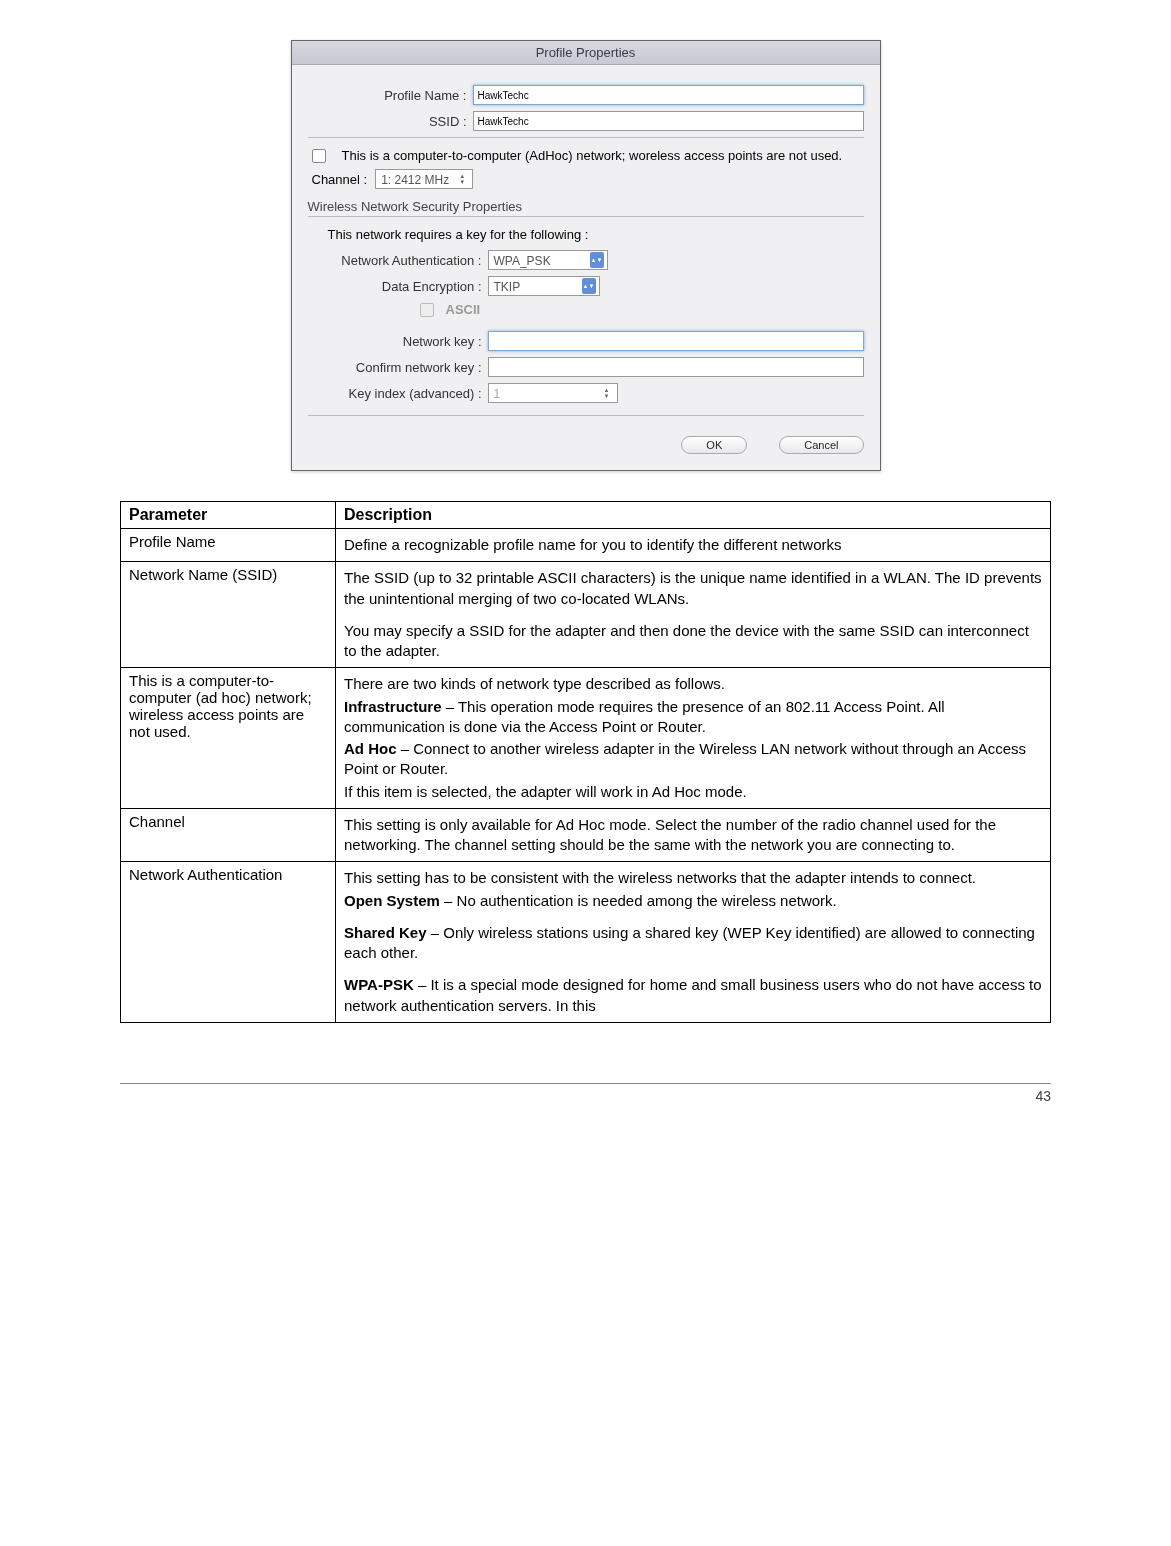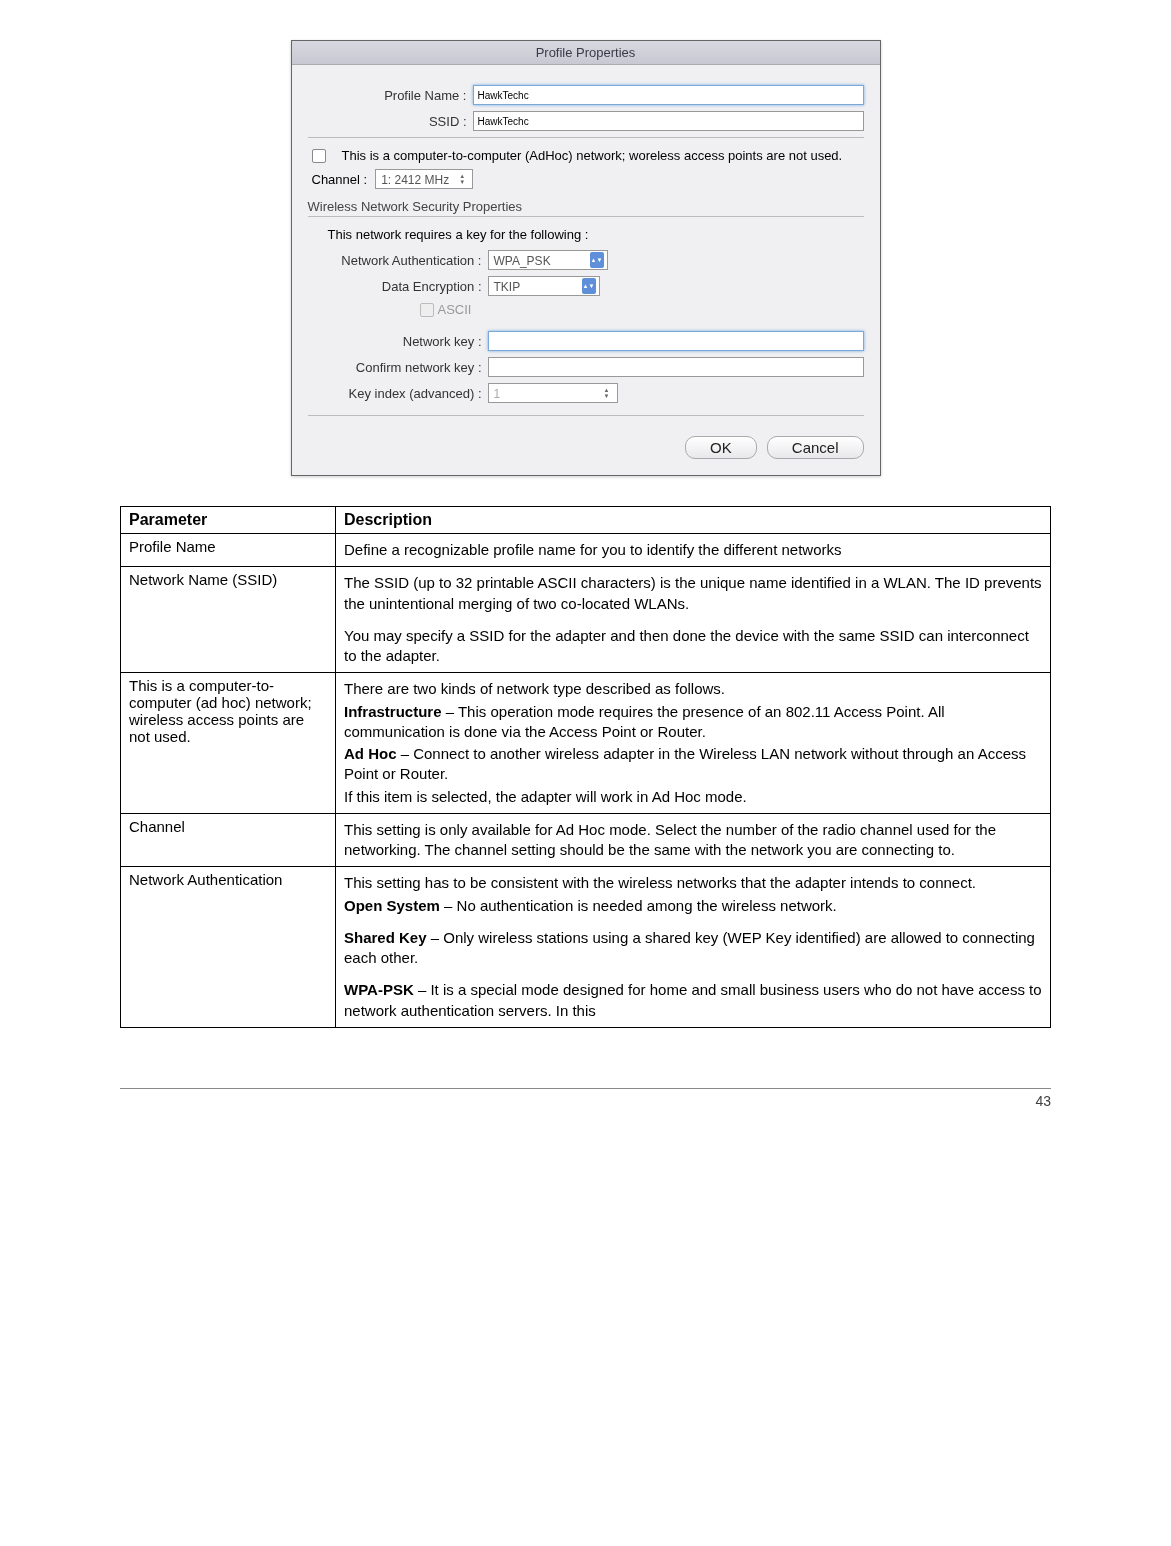--- a/index.html
+++ b/index.html
@@ -49,28 +49,28 @@
       margin-left:6px; width:14px; height:16px;
       display:flex; flex-direction:column; justify-content:center; align-items:center;
       font-size:6px; line-height:6px; color:#666;
     }
     .select.blue .arrows {
       background:#5e8fd8; color:#fff; border-radius:2px;
     }
     .section-label { font-size:13px; color:#444; margin: 10px 0 2px 0; }
     .hr { border:none; border-top:1px solid #bbb; margin:2px 0 10px 0; }
     .indent { margin-left: 20px; }
-    .ascii-row { display:flex; align-items:center; gap:4px; margin:6px 0 14px 92px; }
+    .ascii-row { display:flex; align-items:center; gap:12px; margin:6px 0 14px 92px;font-weight:bold; }
     .ascii-row .checkbox { background:#eee; border-color:#bbb; }
     .ascii-row span { color:#999; font-size:13px; }
     .button-row { display:flex; justify-content:flex-end; gap:10px; padding-top:10px; }
     .mac-btn {
       border:1px solid #aaa; border-radius:10px; padding:2px 24px;
       background:linear-gradient(to bottom,#fff,#e8e8ec);
-      font-size:15px; color:#222;
+      font-size:11px; color:#222;margin-left:22px;
     }
 
     table.params {
       width: 100%;
       border-collapse: collapse;
       font-size: 15px;
     }
     table.params td, table.params th {
       border: 1px solid #000;
       padding: 4px 8px;

